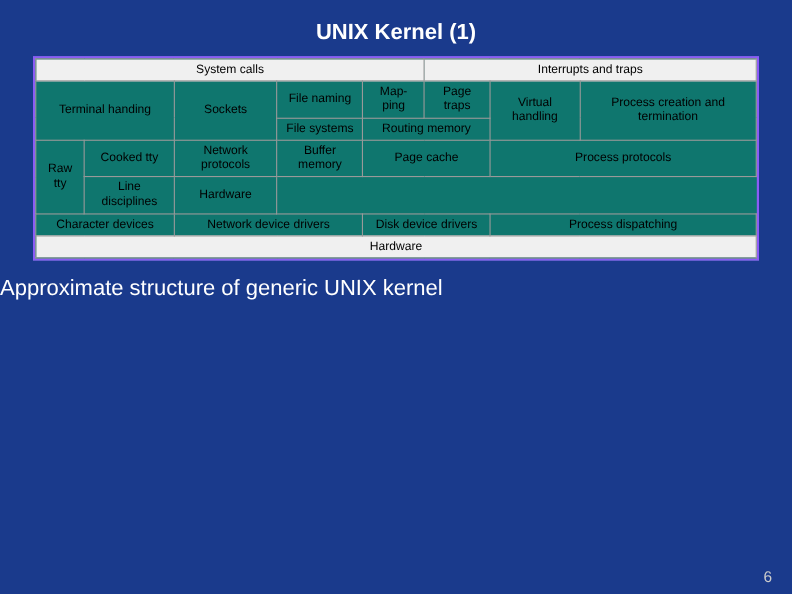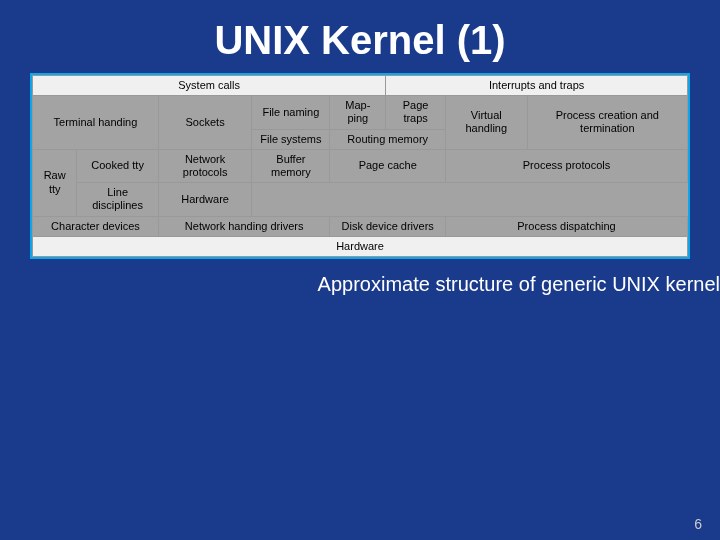--- a/index.html
+++ b/index.html
@@ -9,51 +9,51 @@
       height: 540px;
       background: #1a3a8c;
       font-family: Arial, sans-serif;
       color: #fff;
       overflow: hidden;
       position: relative;
     }
 
     .slide-title {
       text-align: center;
-      font-size: 40px;
+      font-size: 20px;
       font-weight: bold;
       padding: 18px 0 10px 0;
       color: #fff;
     }
 
     .diagram-wrapper {
       margin: 0 auto;
       width: 660px;
-      background: #a3a3a3;
+      background: #0f766e;
       color: #000;
-      border: 2px solid #0ea5e9;
+      border: 2px solid #8b5cf6;
       font-size: 11px;
     }
 
     .diagram-wrapper table {
       width: 100%;
       border-collapse: collapse;
     }
 
     .diagram-wrapper td {
       border: 1px solid #999;
       text-align: center;
       padding: 3px 4px;
       vertical-align: middle;
       line-height: 1.2;
       font-size: 11px;
     }
 
     .bottom-label {
-      text-align: right;
+      text-align: left;
       font-size: 20px;
       color: #fff;
       padding: 14px 0 6px 0;
     }
 
     .page-num {
       position: absolute;
       bottom: 8px;
       right: 18px;
       font-size: 14px;
@@ -103,21 +103,21 @@
     </tr>
 
     <tr>
       <td colspan="1">Line disciplines</td>
       <td colspan="1">Hardware</td>
       <td colspan="5" style="border:none"></td>
     </tr>
 
     <tr>
       <td colspan="2">Character devices</td>
-      <td colspan="2">Network handing drivers</td>
+      <td colspan="2">Network device drivers</td>
       <td colspan="2">Disk device drivers</td>
       <td colspan="2">Process dispatching</td>
     </tr>
 
     <tr>
       <td colspan="8" class="span-top">Hardware</td>
     </tr>
   </tbody>
     </table>
 </div>

